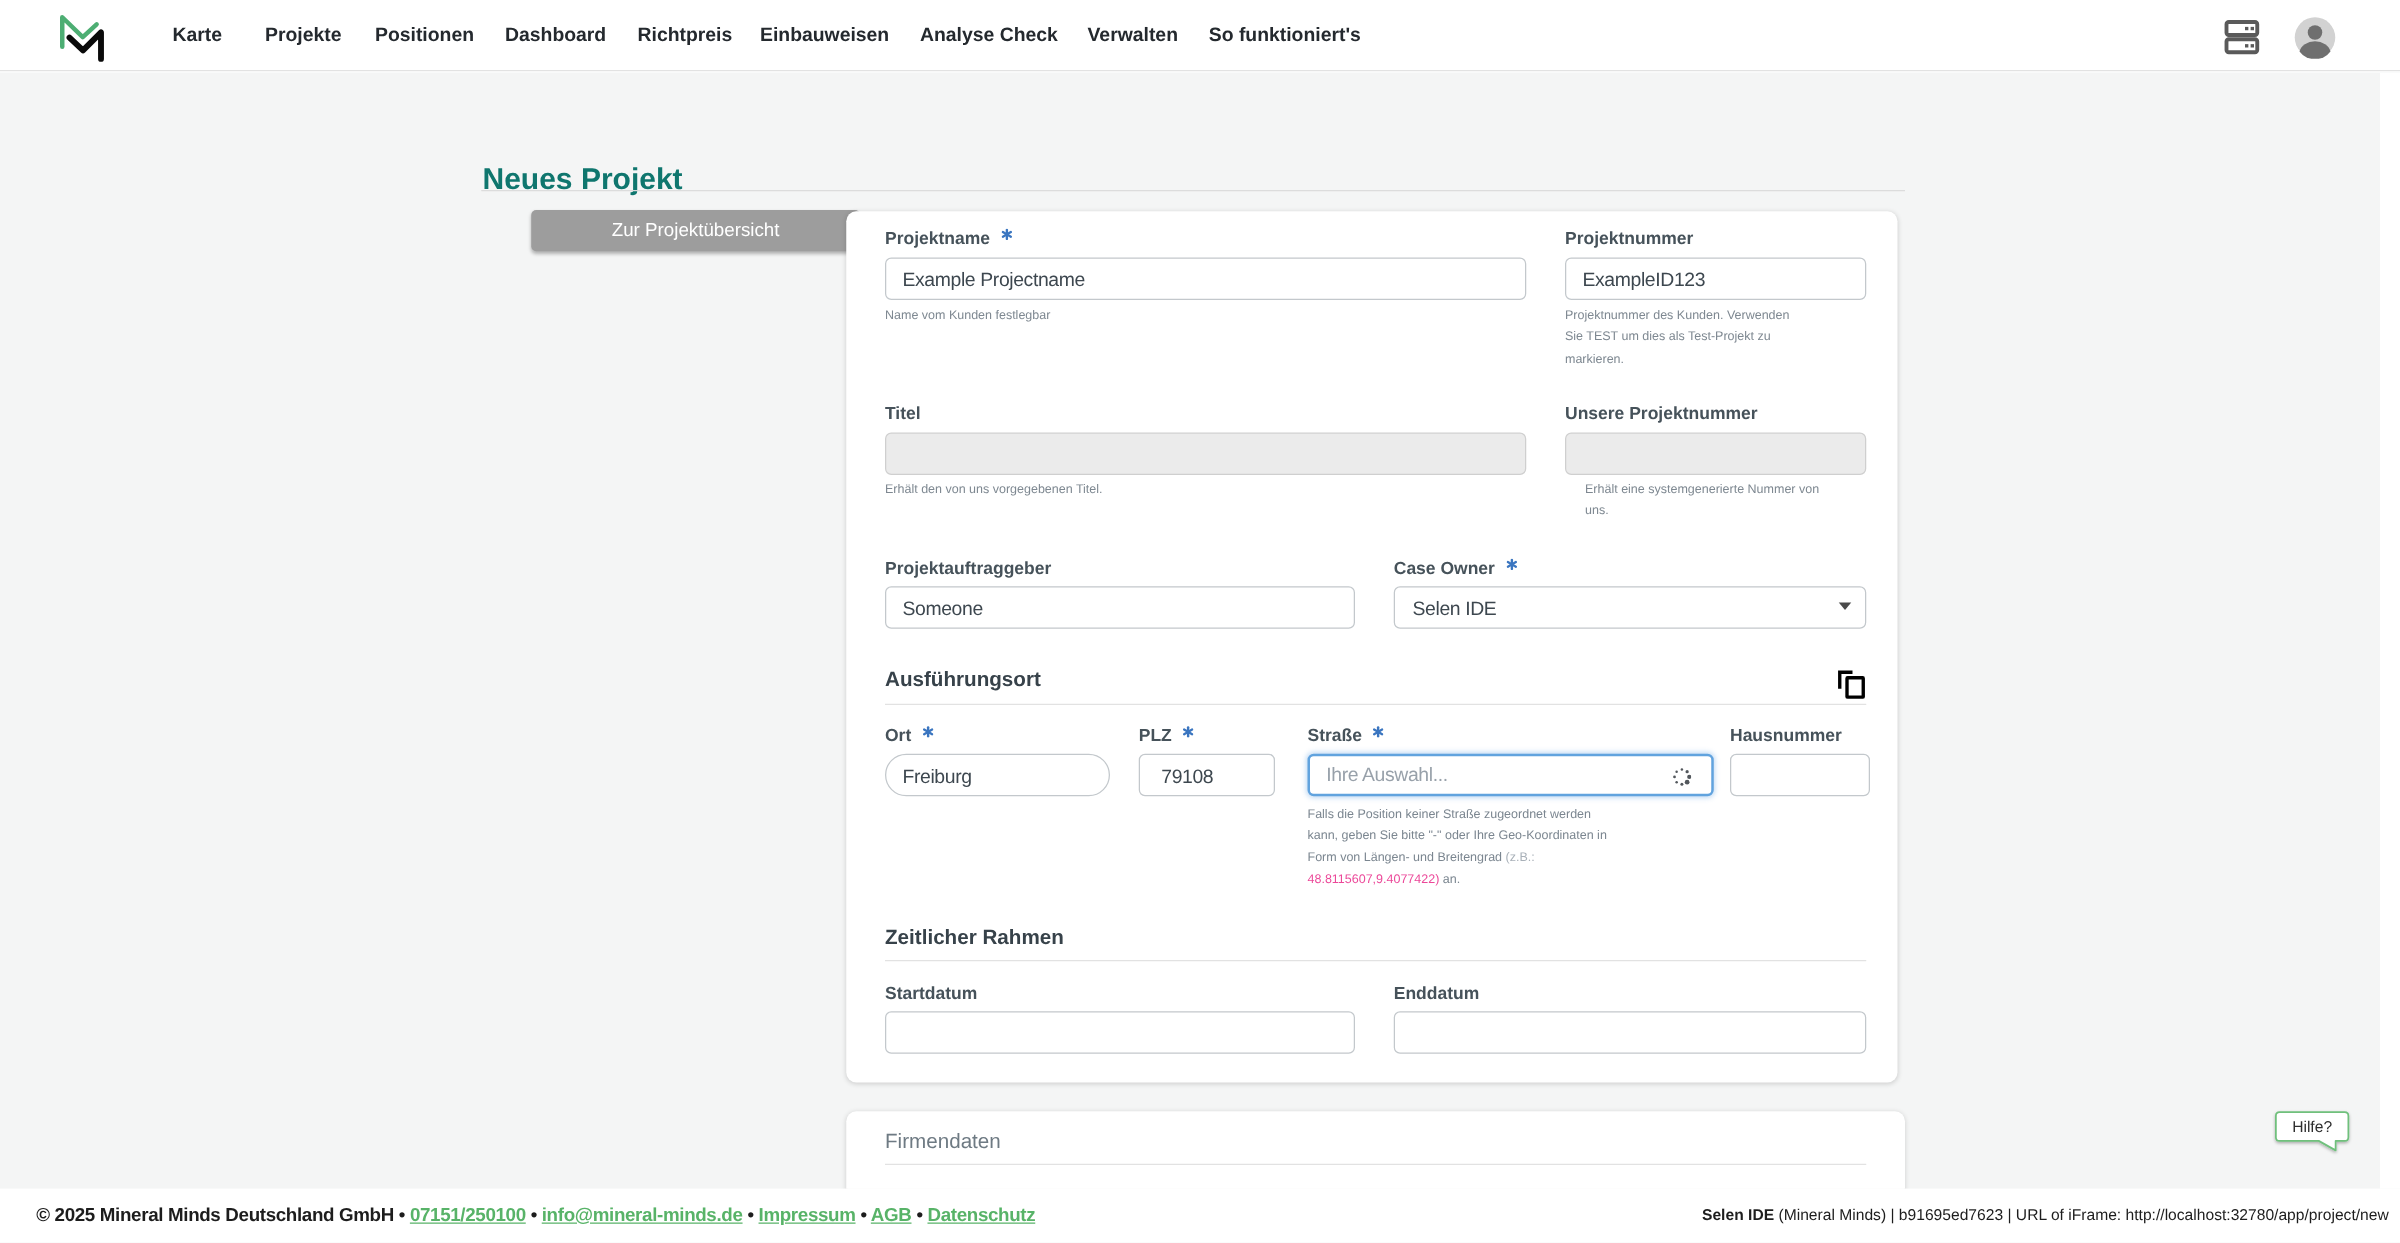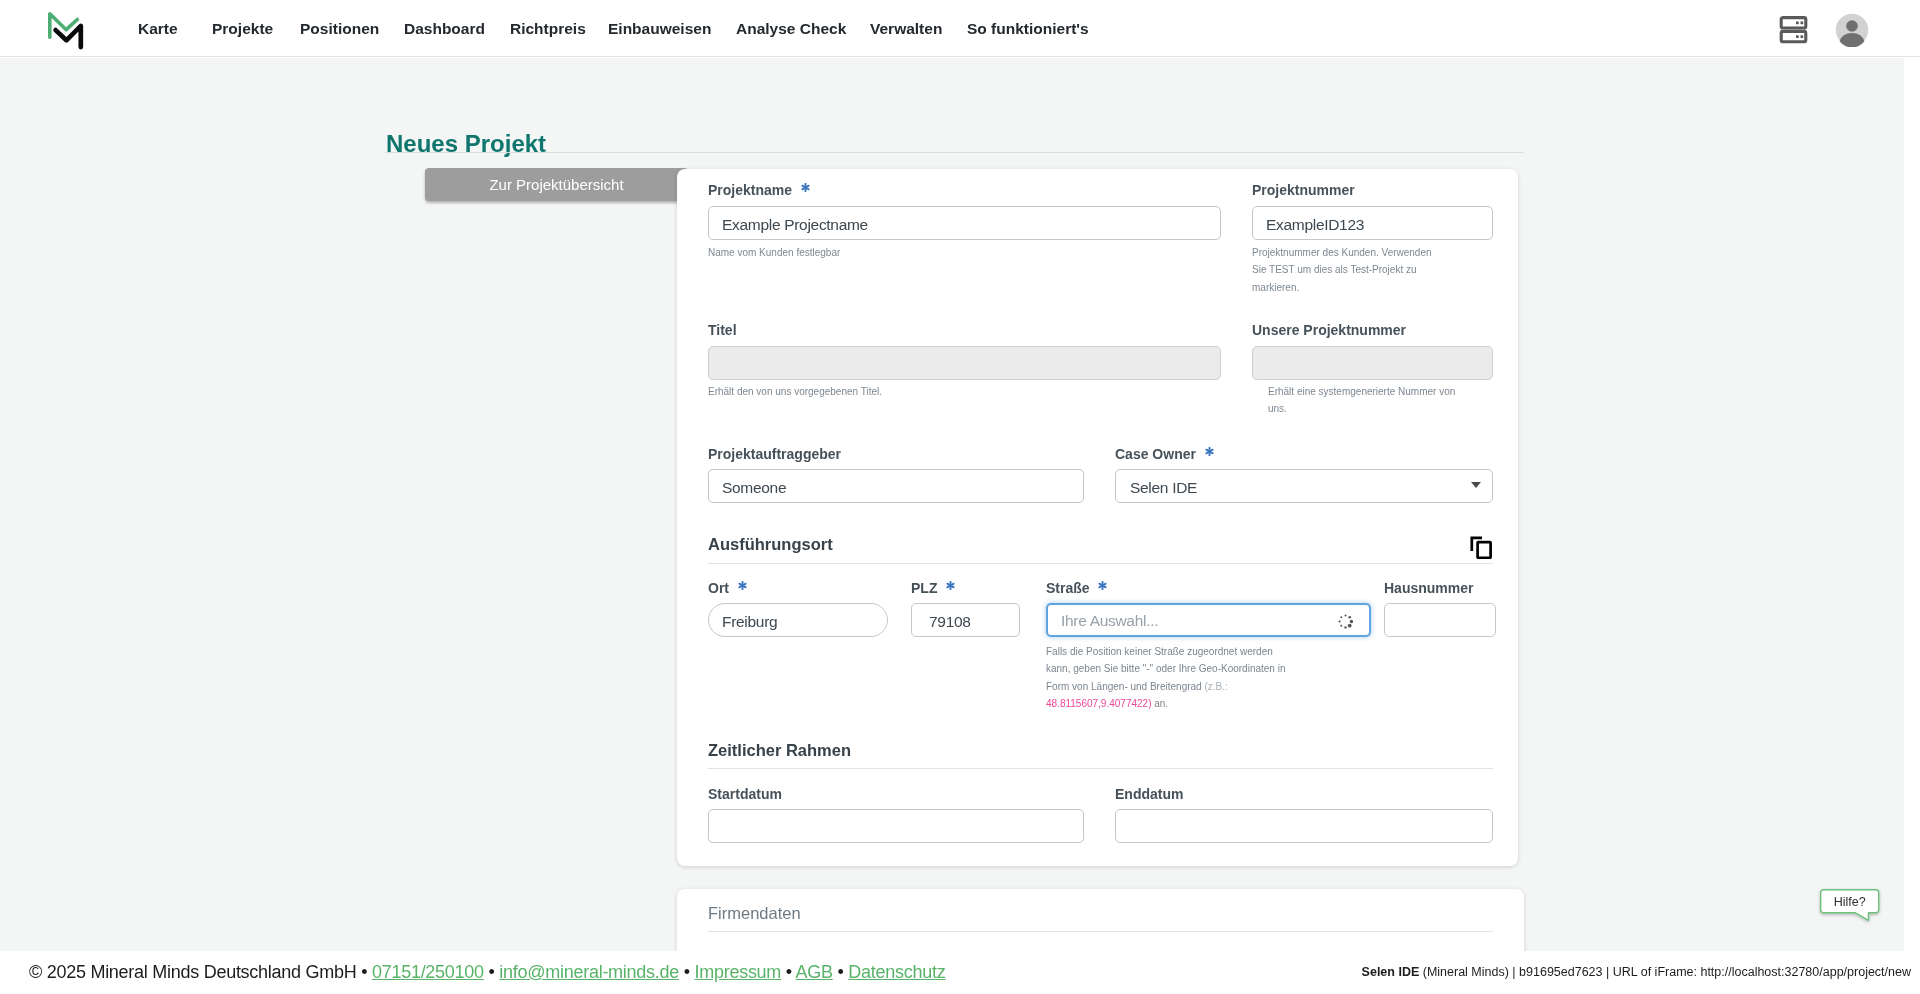--- a/index.html
+++ b/index.html
@@ -28,21 +28,21 @@
 .star { margin-left:5px; vertical-align:3.2px; }
 .inp { position:absolute; height:34px; border:1px solid #c3c8cc; border-radius:5px; background:#fff; font-size:15.5px; letter-spacing:-0.3px; color:#3d474f; line-height:36px; padding-left:13px; white-space:nowrap; overflow:hidden; }
 .inp.dis { background:#ebebeb; border-color:#cfcfcf; }
 .help { position:absolute; font-size:10px; color:#7e8891; line-height:17.4px; white-space:nowrap; }
 .sect { position:absolute; font-size:16.5px; font-weight:700; color:#37424a; }
 .divl { position:absolute; height:1px; background:#e2e2e2; left:31px; width:785px; }
 .caret { position:absolute; width:0; height:0; border-left:5.5px solid transparent; border-right:5.5px solid transparent; border-top:6.5px solid #4a4a4a; }
 
 
 .footer { position:absolute; left:0; top:951px; width:1920px; height:43px; background:#fff; }
-.f-left { position:absolute; left:29px; top:0; height:43px; line-height:43px; font-size:18px; letter-spacing:-0.27px; color:#1d1d1d; }
+.f-left { position:absolute; left:29px; top:0; height:43px; line-height:43px; font-size:15px; letter-spacing:-0.27px; color:#1d1d1d;font-weight:bold; }
 .f-left a { color:#58b368; text-decoration:underline; }
 .f-right { position:absolute; right:9px; top:0; height:43px; line-height:43px; font-size:12.5px; color:#1d1d1d; }
 </style>
 </head>
 <body>
 <div id="page">
   <div class="main">
     <div class="strip"></div>
     <div class="h1">Neues Projekt</div>
     <div class="hrule"></div>

